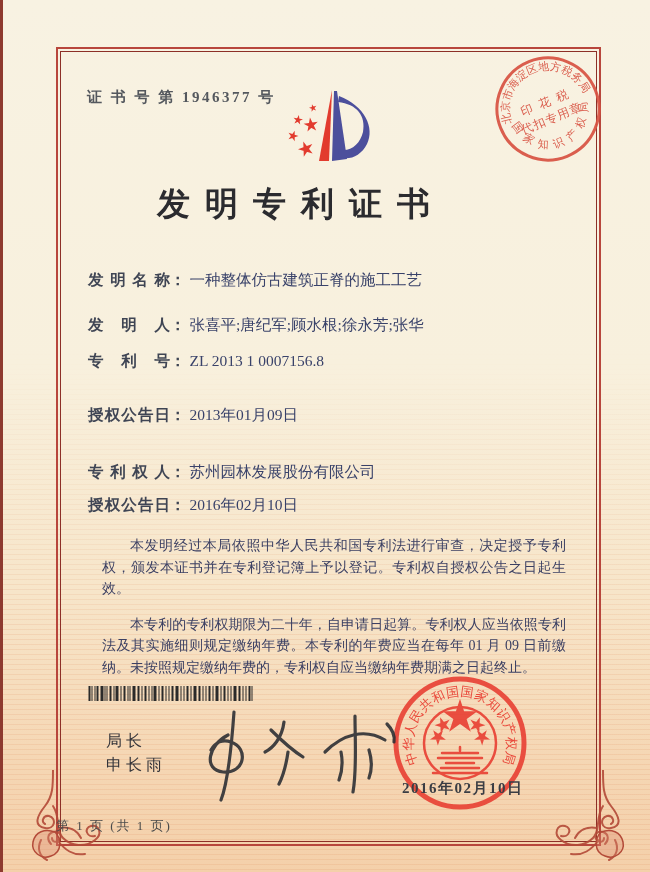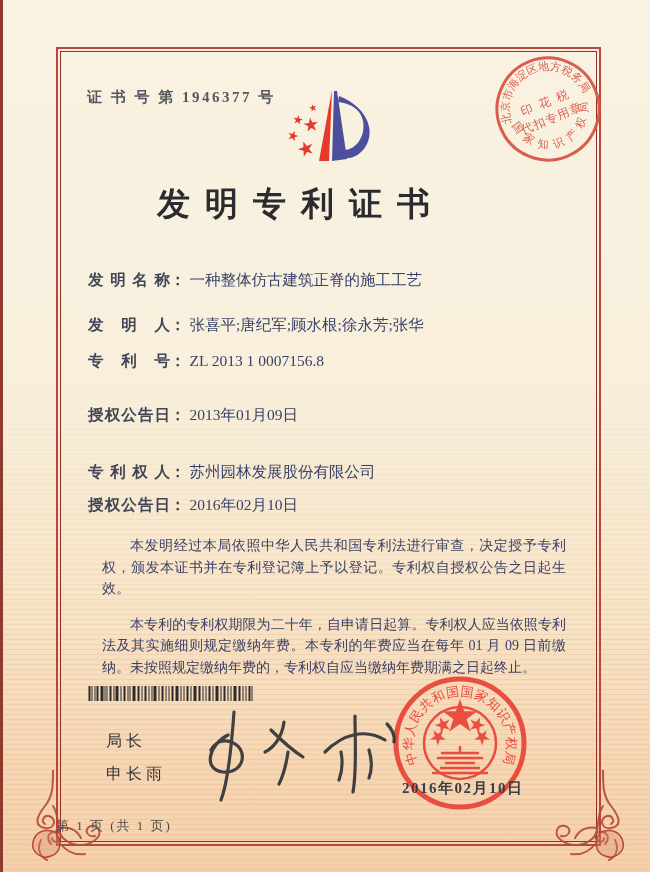--- a/index.html
+++ b/index.html
@@ -55,21 +55,21 @@
     position:absolute;left:85px;top:521px;width:492px;z-index:3;
     font-size:14px;line-height:21.5px;color:#3c4063;text-align:justify;
   }
   .body-text p{margin:14px;text-indent:2em;}
   .barcode{position:absolute;left:85px;top:686px;z-index:3;}
   .sig-block{
     position:absolute;left:103px;top:731px;z-index:3;
     font-family:"Liberation Sans","DejaVu Sans",sans-serif;
     font-size:16px;letter-spacing:4px;color:#34343a;font-weight:400;
   }
-  .sig-block .line2{margin-top:12px;}
+  .sig-block .line2{margin-top:3px;}
   .signature{position:absolute;left:185px;top:700px;z-index:4;}
   .seal{position:absolute;left:377px;top:663px;z-index:3;opacity:0.95;}
   .seal-date{
     position:absolute;left:399px;top:779px;z-index:5;
     font-size:15px;letter-spacing:1.5px;color:#3a3d44;font-weight:600;
   }
   .footer{
     position:absolute;left:53px;top:817px;width:545px;z-index:3;
     text-align:left;font-size:13px;letter-spacing:2px;color:#4b4b4b;
   }

